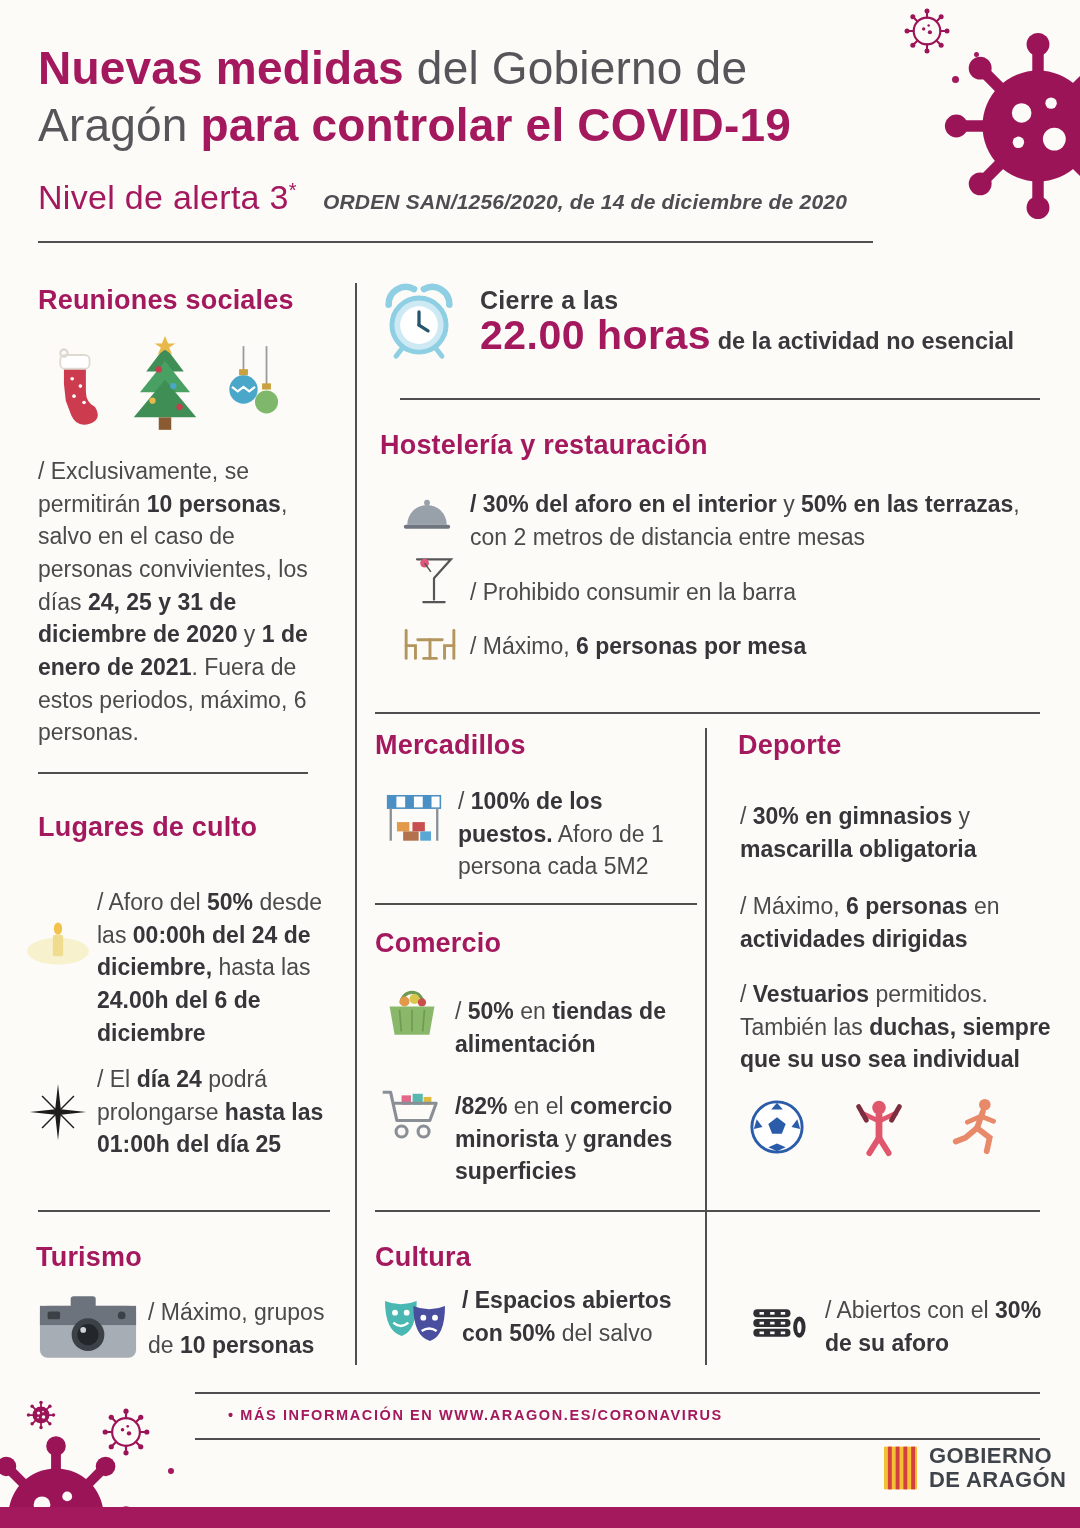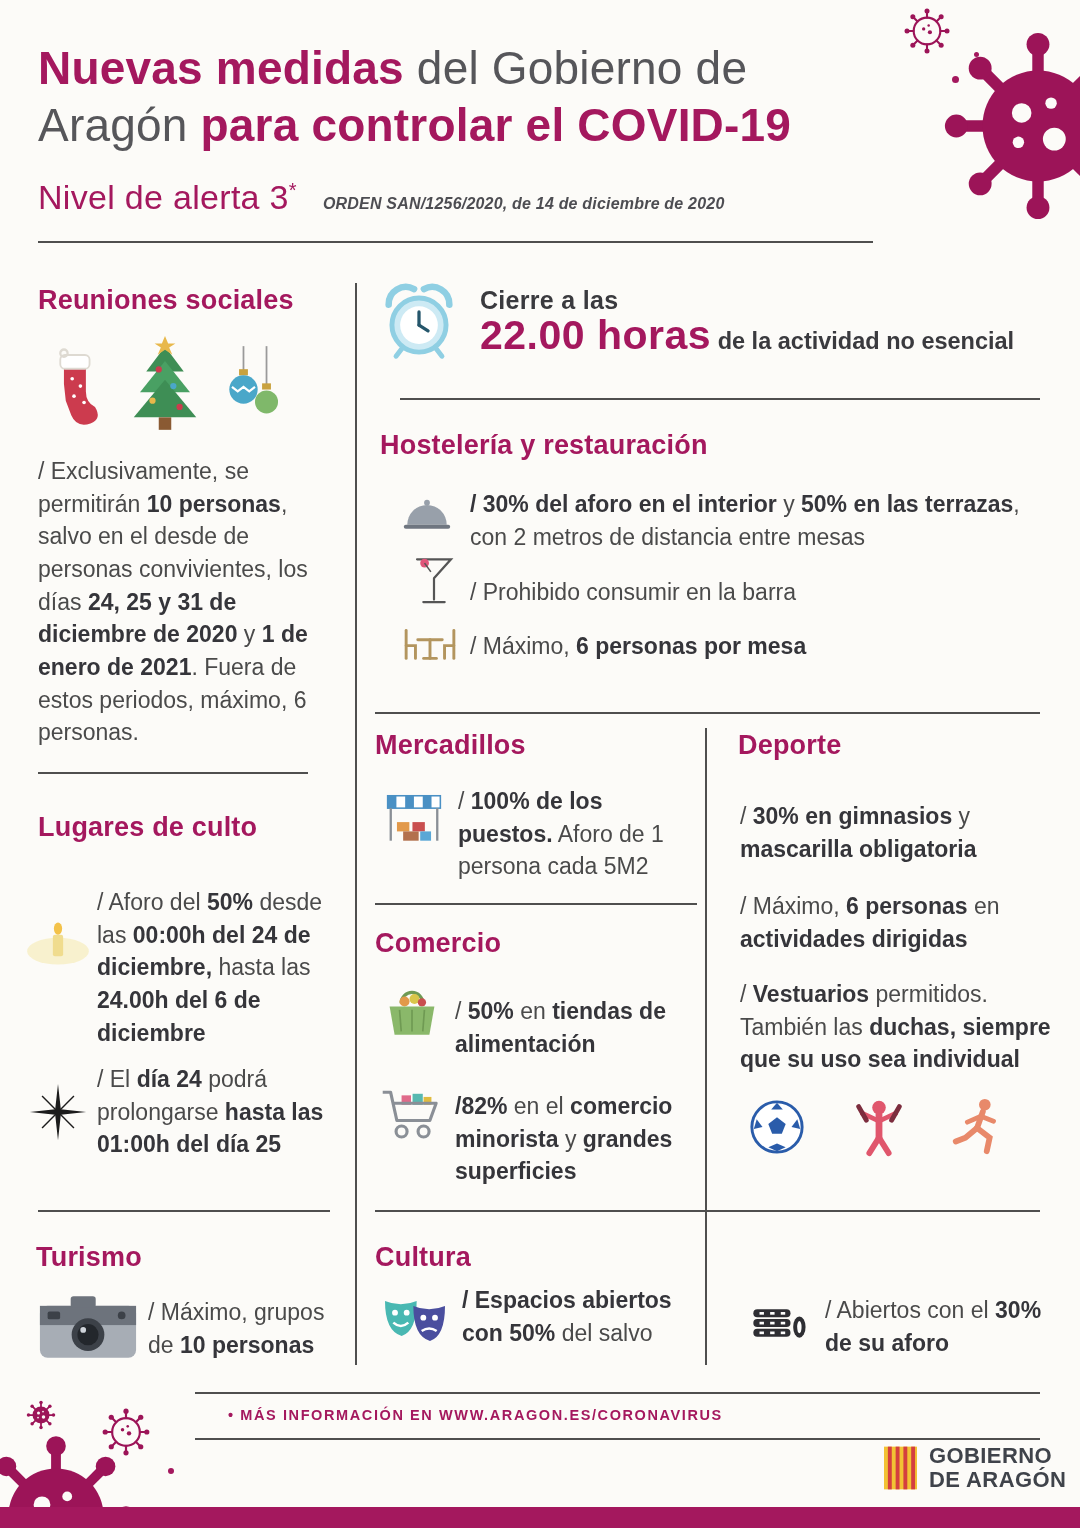--- a/index.html
+++ b/index.html
@@ -11,21 +11,21 @@
   *{margin:0;padding:0;box-sizing:border-box}
   html,body{margin:0;background:#fcfbf8}
   body{font-family:"Liberation Sans", sans-serif;}
   .page{position:relative;width:1080px;height:1528px;background:#fcfbf8;overflow:hidden}
   .abs{position:absolute}
   .b{font-weight:700}
   .m{color:var(--accent)}
   .title{font-size:46px;line-height:1.24;color:#56565a;font-weight:400;white-space:pre-line;letter-spacing:.2px}
   .nivel{font-size:34px;color:var(--accent);font-weight:500;letter-spacing:.3px}
   .nivel sup{font-size:20px}
-  .orden{font-size:16px;font-style:italic;color:#4d4d52;font-weight:600;letter-spacing:.2px}
+  .orden{font-size:21px;font-style:italic;color:#4d4d52;font-weight:600;letter-spacing:.2px}
   .h2{font-size:27px;font-weight:700;color:var(--accent);letter-spacing:.2px}
   .body-text{font-size:23px;line-height:1.42;color:var(--ink);white-space:pre-line}
   .body-text .b{color:var(--ink-b)}
   .line{position:absolute;background:var(--line);height:2px}
   .vline{position:absolute;background:var(--line);width:2px}
   .cierre1{font-size:25px;font-weight:700;color:#3a3a3e;letter-spacing:.3px}
   .cierre2{font-size:23.5px;font-weight:700;color:#3a3a3e}
   .cierre2 .time{font-size:41px;font-weight:700;color:var(--accent);letter-spacing:.5px}
   .cierre2 .b{color:#3a3a3e}
   .finfo{font-size:14.5px;color:var(--accent);letter-spacing:1.6px;font-weight:600}
@@ -159,21 +159,21 @@
   <svg class="abs" viewBox="0 0 70 90" style="left:224px;top:340px;width:62px;height:92px">
     <line x1="22" y1="0" x2="22" y2="28" stroke="#9a9a9a" stroke-width="2"></line>
     <line x1="48" y1="0" x2="48" y2="44" stroke="#9a9a9a" stroke-width="2"></line>
     <rect x="17" y="26" width="10" height="7" fill="#c9a23f"></rect>
     <circle cx="22" cy="49" r="16" fill="#4aa7c9"></circle>
     <path d="M9 46 l6.5 5 6.5 -5 6.5 5 6.5 -5" stroke="#fff" stroke-width="2.5" fill="none"></path>
     <rect x="43" y="42" width="10" height="7" fill="#c9a23f"></rect>
     <circle cx="48" cy="63" r="13" fill="#7fb86a"></circle>
   </svg>
 
-  <p class="abs body-text" style="left:38px;top:455px;width:294px"><span>/ Exclusivamente, se permitirán </span><span class="b">10 personas</span><span>, salvo en el desde de personas convivientes, los días </span><span class="b">24, 25 y 31 de diciembre de 2020</span><span> y </span><span class="b">1 de enero de 2021</span><span>. Fuera de estos periodos, máximo, 6 personas.</span></p>
+  <p class="abs body-text" style="left:38px;top:455px;width:294px"><span>/ Exclusivamente, se permitirán </span><span class="b">10 personas</span><span>, salvo en el caso de personas convivientes, los días </span><span class="b">24, 25 y 31 de diciembre de 2020</span><span> y </span><span class="b">1 de enero de 2021</span><span>. Fuera de estos periodos, máximo, 6 personas.</span></p>
 
   <h2 class="abs h2" style="left:38px;top:812px">Lugares de culto</h2>
 
   <svg class="abs" viewBox="0 0 70 50" style="left:22px;top:918px;width:72px;height:52px">
     <ellipse cx="35" cy="32" rx="30" ry="13" fill="#f7edc0" opacity="0.75"></ellipse>
     <rect x="30" y="16" width="10" height="21" rx="2" fill="#f0dc8e"></rect>
     <ellipse cx="35" cy="10" rx="4" ry="6" fill="#f3c24a"></ellipse>
   </svg>
   <p class="abs body-text" style="left:97px;top:886px;width:240px"><span>/ Aforo del </span><span class="b">50%</span><span>  desde las </span><span class="b">00:00h del 24 de diciembre,</span><span> hasta las </span><span class="b">24.00h del 6 de diciembre</span></p>
 

